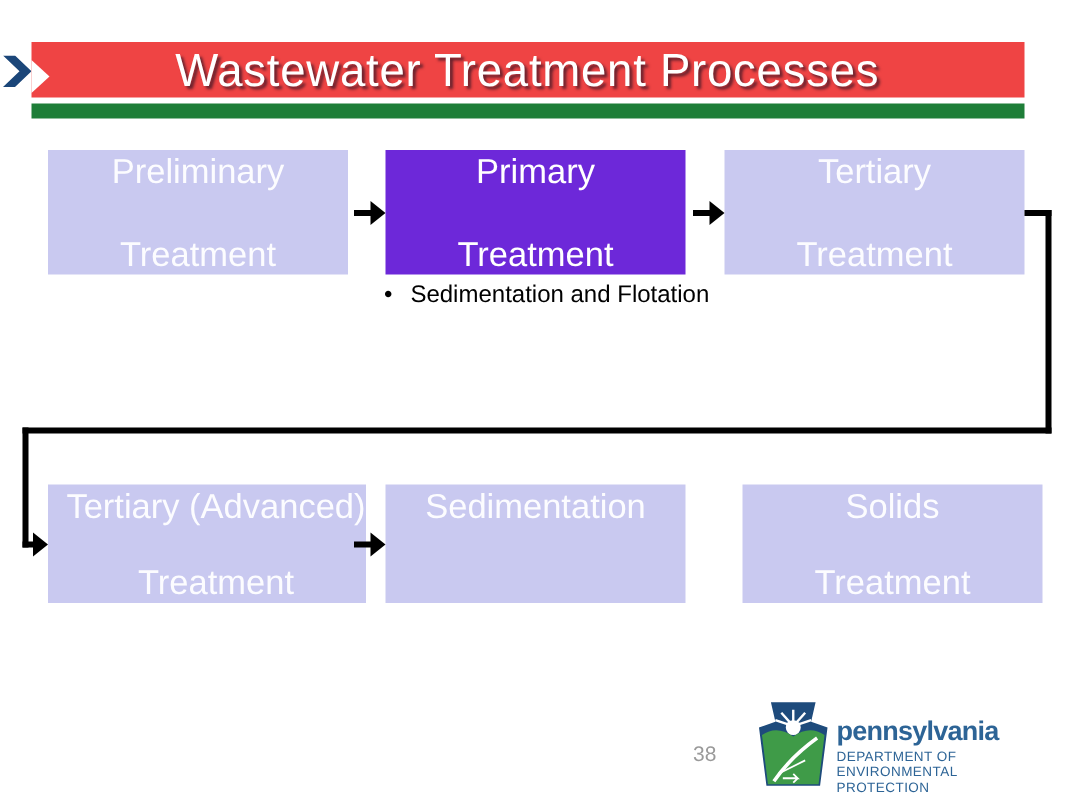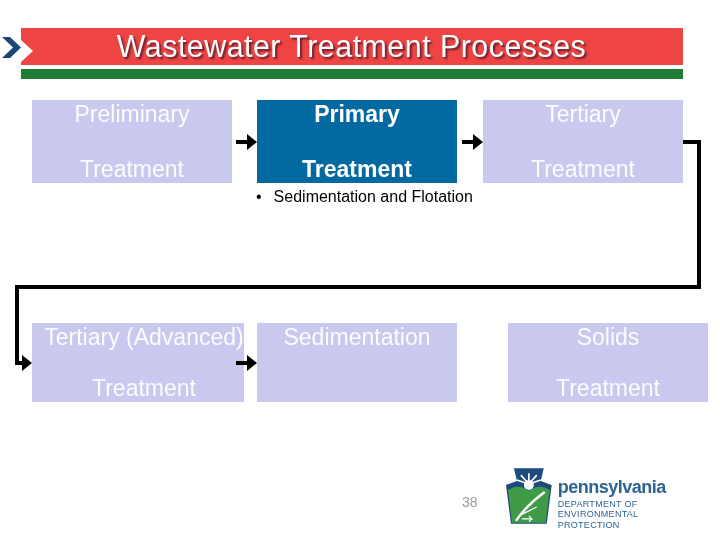--- a/index.html
+++ b/index.html
@@ -30,25 +30,25 @@
   
   .box{
     position:absolute;width:200px;background:#C9C9F0;color:rgba(255,255,255,0.95);
     display:flex;flex-direction:column;align-items:center;justify-content:space-between;
     font-size:23px;line-height:28px;text-align:center;overflow:hidden;
   }
   .box .bline{white-space:nowrap;}
   .row1{top:100px;height:83px;}
   .row2{top:323px;height:79px;}
   #box-preliminary{left:32px;}
-  #box-primary{left:257px;background:#0369a1;color:#ffffff;font-weight:bold;}
+  #box-primary{left:257px;background:#6d28d9;color:#ffffff;font-weight:normal;}
   #box-secondary{left:483px;}
   #box-tertiary{left:32px;padding-left:12px;}
   #box-disinfection{left:257px;}
-  #box-solids{left:508px;gap:11px;}
+  #box-solids{left:495px;gap:11px;}
   
   .arrow-shaft{position:absolute;background:#000000;}
   .arrow-head-right{
     position:absolute;width:0;height:0;
     border-top:8px solid transparent;border-bottom:8px solid transparent;
     border-left:10px solid #000000;
   }
   
   #bullet-line{
     position:absolute;left:256px;top:188px;font-size:16px;color:#000000;

